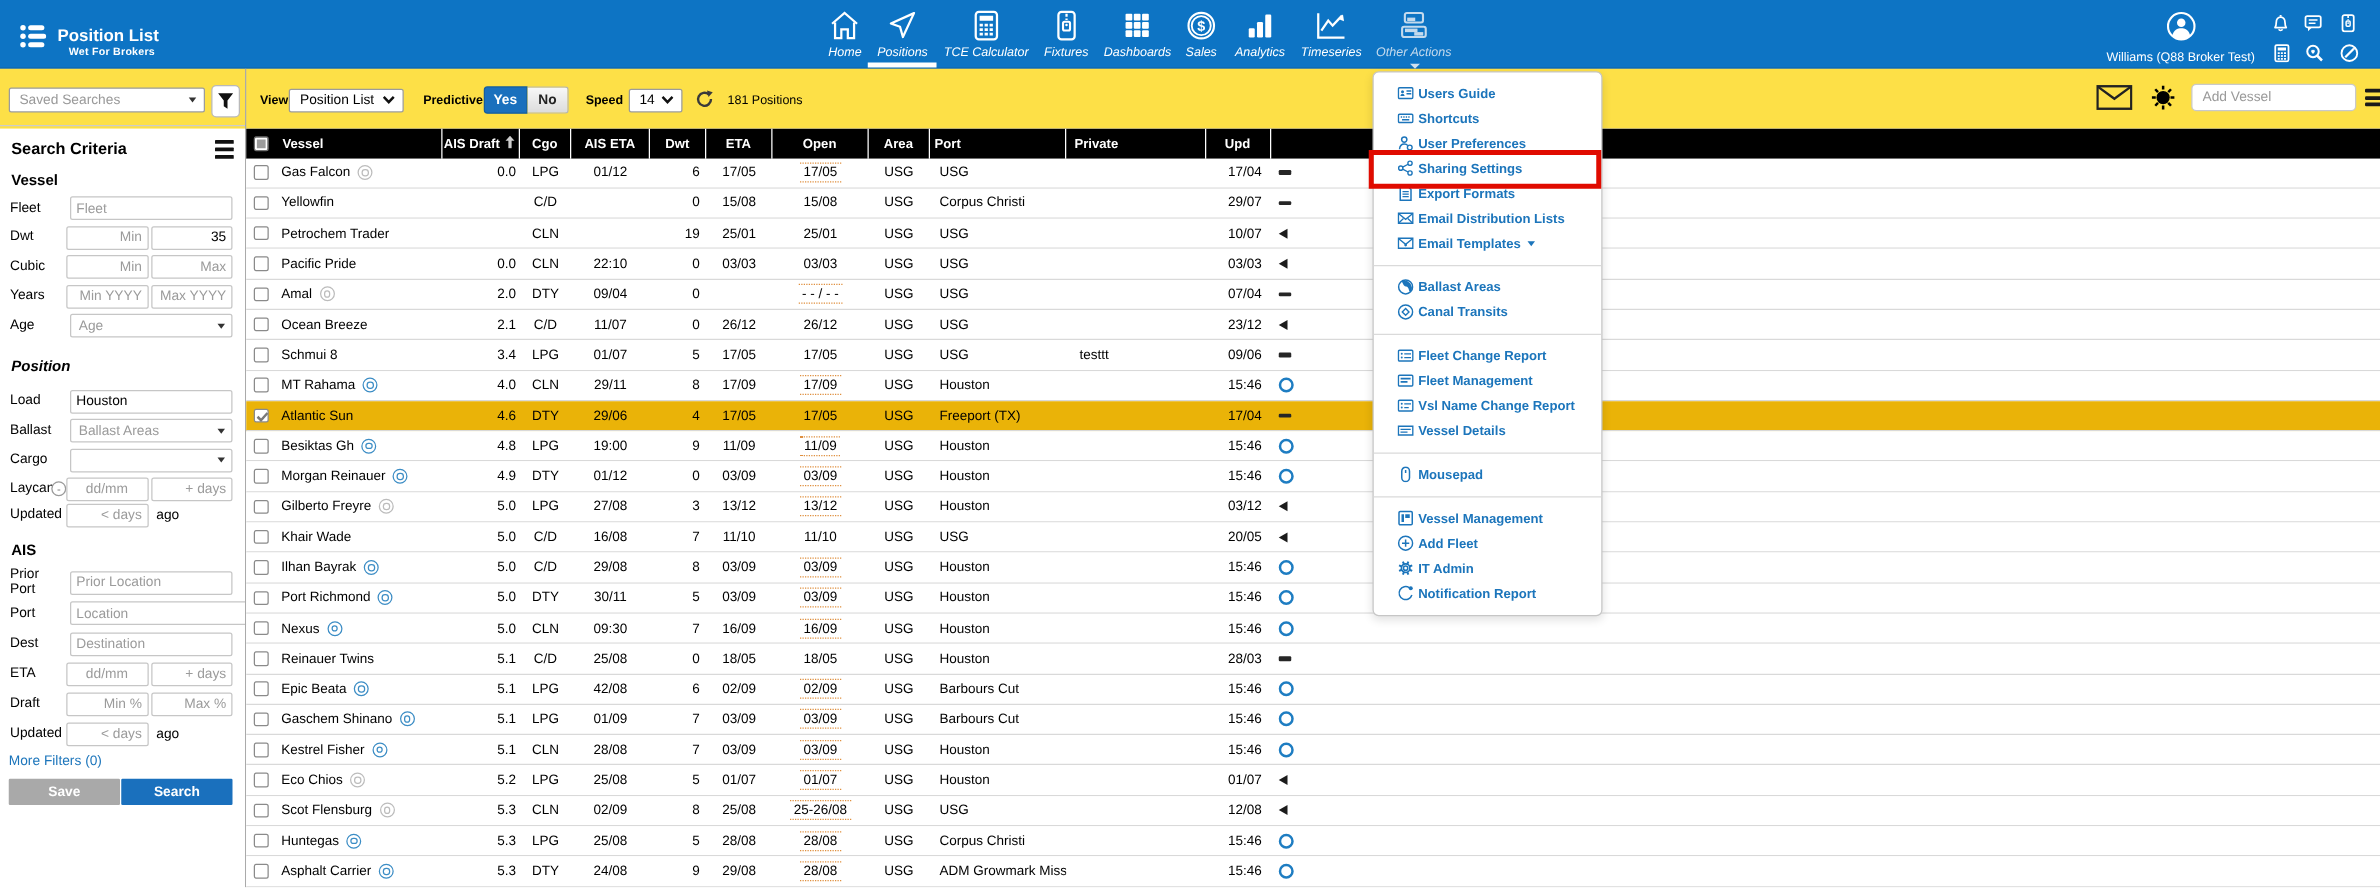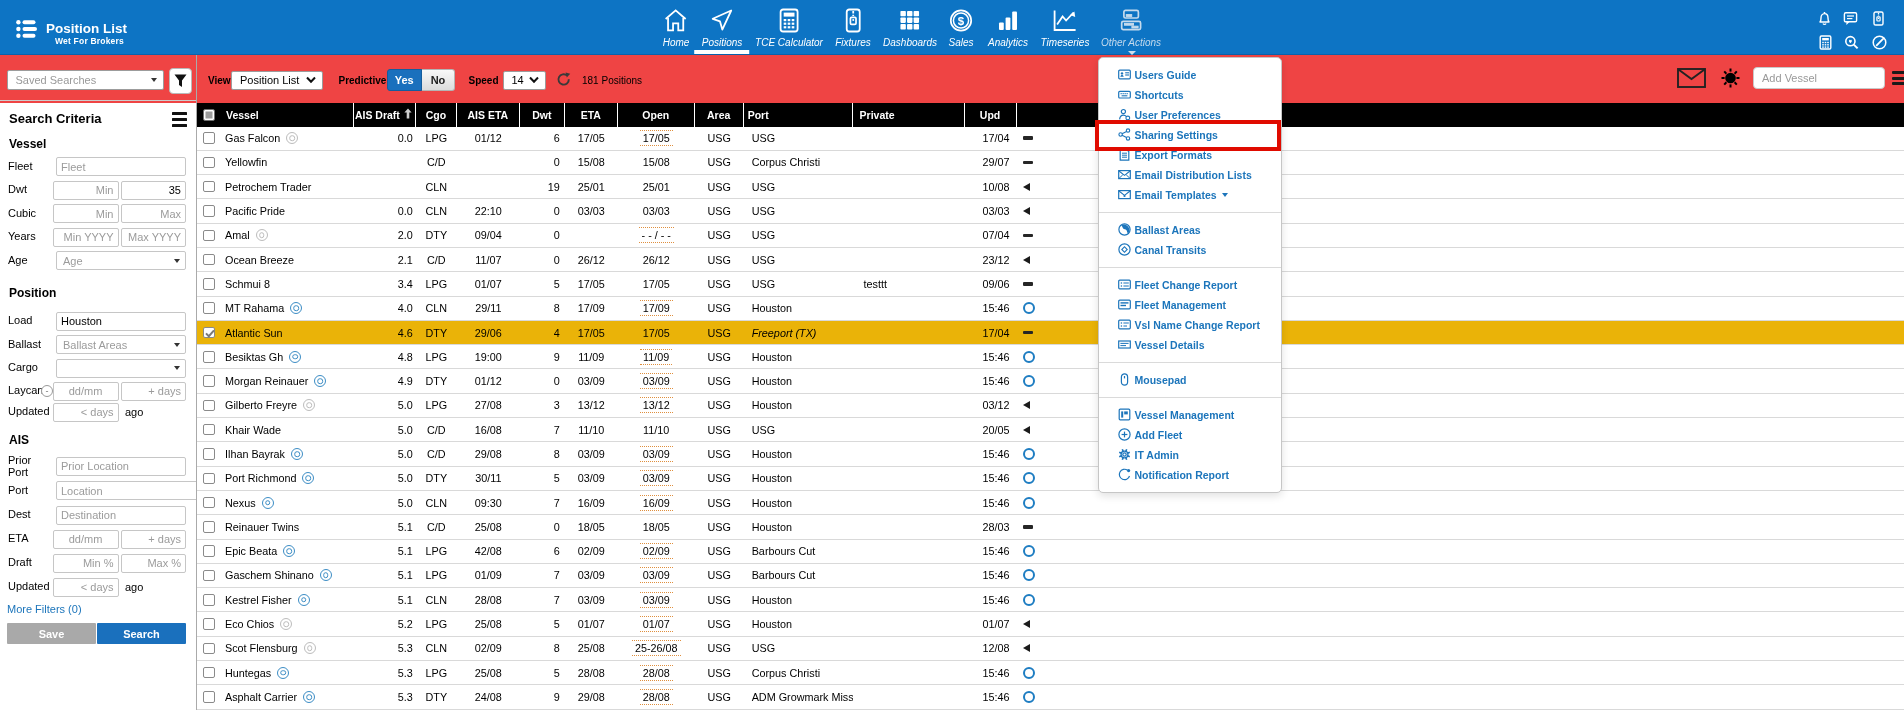--- a/index.html
+++ b/index.html
@@ -21,21 +21,21 @@
   .nav-item.dim svg * { stroke:#c4daed; }
   .nav-item.dim svg .f { fill:#c4daed; }
   .nav-underline { position:absolute; bottom:1.5px; left:50%; transform:translateX(-50%); height:3.5px; background:#fff; }
   .nav-caret-down { position:absolute; left:50%; transform:translateX(-50%); bottom:0px; width:0; height:0;
      border-left:4px solid transparent; border-right:4px solid transparent; border-top:4px solid #cfe0ef; }
   .userbox { position:absolute; left:1687px; top:0; width:115px; height:55px; text-align:center; cursor:pointer; }
   .avatar { position:absolute; left:46px; top:9px; }
   .username { position:absolute; left:-30px; top:40.5px; width:175px; font-size:10px; color:#fff; white-space:nowrap; text-align:center; }
   .tb-icon { position:absolute; cursor:pointer; }
   
-  .toolbar { position:absolute; left:0; top:55px; width:1904px; height:48px; background:#ef4444; }
+  .toolbar { position:absolute; left:0; top:55px; width:1904px; height:48px; background:#fde047; }
   .tlabel { position:absolute; top:19.5px; font-size:10px; font-weight:bold; color:#000; white-space:nowrap; }
   .selectbox { position:absolute; border:1px solid #9c9c9c; background:#fff; border-radius:2px; font-size:11px; display:flex; align-items:center; cursor:pointer; }
   .selectbox .sval { padding-left:8px; white-space:nowrap; color:#000; }
   .selectbox .sval.ph { color:#999; }
   .selectbox .scaret { position:absolute; right:6px; top:50%; transform:translateY(-50%); line-height:0; }
   .tri-down { display:block; width:0; height:0; border-left:4px solid transparent; border-right:4px solid transparent; border-top:5px solid #333; }
   .btn-funnel { position:absolute; left:169px; top:13px; width:23px; height:26px; background:#fff; border:1px solid #b9b9b9; border-radius:4px; display:flex; align-items:center; justify-content:center; cursor:pointer; }
   .toggle { position:absolute; left:386.5px; top:13.5px; height:22.5px; display:flex; font-size:11px; font-weight:bold; cursor:pointer; }
   .toggle .yes { width:35.5px; background:#1a70bd; color:#fff; border:1px solid #155d9d; border-radius:3px 0 0 3px; display:flex; align-items:center; justify-content:center; }
   .toggle .no { width:33px; background:linear-gradient(#f8f8f8,#dcdcdc); color:#222; border:1px solid #b4b4b4; border-left:none; border-radius:0 3px 3px 0; display:flex; align-items:center; justify-content:center; }
@@ -202,20 +202,30 @@
           <span class="nico"><svg width="28" height="27" viewBox="0 0 28 27">
               <rect x="7" y="3.4" width="14.5" height="7.6" rx="1.6" fill="none" stroke="#fff" stroke-width="1.7"></rect>
               <rect class="f" x="9.4" y="7.6" width="5.4" height="1.8" fill="#fff"></rect>
               <rect x="4.8" y="14.4" width="18.9" height="8.2" rx="1.6" fill="none" stroke="#fff" stroke-width="1.7"></rect>
               <rect class="f" x="7.6" y="16.4" width="9" height="1.8" fill="#fff"></rect>
               <rect class="f" x="15" y="19.2" width="6.2" height="1.8" fill="#fff"></rect>
             </svg></span>
           <span class="nlabel">Other Actions</span>
         </div>
       </div>
+    <div class="userbox">
+      <span class="avatar">
+        <svg width="24" height="24" viewBox="0 0 24 24">
+          <circle cx="12" cy="12" r="10.6" fill="none" stroke="#fff" stroke-width="1.7"></circle>
+          <circle cx="12" cy="9.2" r="3.4" fill="#fff"></circle>
+          <path d="M4.8 19.5 C6 14.9 9 13.6 12 13.6 C15 13.6 18 14.9 19.2 19.5 A 10.6 10.6 0 0 1 4.8 19.5 Z" fill="#fff"></path>
+        </svg>
+      </span>
+      <span class="username">Williams (Q88 Broker Test)</span>
+    </div>
     <div id="topicons">
         <span class="tb-icon" style="left: 1817px; top: 11px;"><svg width="15" height="15" viewBox="0 0 15 15">
             <path d="M3 11 C3.8 10 4 8.8 4 7 C4 4.5 5.4 2.6 7.5 2.6 C9.6 2.6 11 4.5 11 7 C11 8.8 11.2 10 12 11 Z" fill="none" stroke="#fff" stroke-width="1.4" stroke-linejoin="round"></path>
             <line x1="7.5" y1="1" x2="7.5" y2="2.4" stroke="#fff" stroke-width="1.5"></line>
             <path d="M6 12.4 A 1.6 1.6 0 0 0 9 12.4" fill="none" stroke="#fff" stroke-width="1.3"></path>
           </svg></span>
         <span class="tb-icon" style="left: 1843px; top: 11px;"><svg width="15" height="15" viewBox="0 0 15 15">
             <rect x="1.4" y="1.8" width="12.2" height="9" rx="1.4" fill="none" stroke="#fff" stroke-width="1.4"></rect>
             <path class="f" d="M3.4 10.6 L3.4 14 L7 10.6 Z" fill="#fff"></path>
             <line x1="4" y1="5" x2="11" y2="5" stroke="#fff" stroke-width="1.2"></line>
@@ -370,21 +380,21 @@
             <input class="sinput" placeholder="Max YYYY" style="text-align: right;">
           </div>
         </div>
         <div class="srow" style="top: 148px;">
           <span class="slabel">Age</span>
           <div class="sselect" style="left: 56px; width: 130px;">
             <span class="sval">Age</span>
             <span class="tri-down"></span>
           </div>
         </div>
-        <div class="sec-head" style="top: 183px;">Position</div>
+        <div class="sec-head" style="top: 183px; font-style: italic;">Position</div>
         <div class="srow" style="top: 208.5px;">
           <span class="slabel">Load</span>
           <div class="fwrap" style="left: 56px; width: 130px;">
             <input class="sinput" value="Houston" style="text-align: left;">
           </div>
         </div>
         <div class="srow" style="top: 232px;">
           <span class="slabel">Ballast</span>
           <div class="sselect" style="left: 56px; width: 130px;">
             <span class="sval">Ballast Areas</span>
@@ -570,21 +580,21 @@
           <div class="td ac" style="width: 41px;">CLN</div>
           <div class="td ac" style="width: 63px;"></div>
           <div class="td ar" style="width: 45px; padding-right: 5px;">19</div>
           <div class="td ac" style="width: 53px;">25/01</div>
           <div class="td ac" style="width: 77px;">
             <span>25/01</span>
           </div>
           <div class="td ac" style="width: 49px;">USG</div>
           <div class="td al" style="width: 109px; padding-left: 8px;">USG</div>
           <div class="td al" style="width: 112px; padding-left: 11px;"></div>
-          <div class="td ar" style="width: 52px; padding-right: 7px;">10/08</div>
+          <div class="td ar" style="width: 52px; padding-right: 7px;">10/07</div>
           <div class="td al" style="width: 888px; padding-left: 6px;">
             <span class="st-prev"></span>
           </div>
         </div>
         <div class="trow">
           <div class="td al" style="width: 24px;">
             <span class="cb" style="margin-left: 6px;"></span>
           </div>
           <div class="td al" style="width: 133px; padding-left: 4px;">
             <span>Pacific Pride</span>
@@ -712,21 +722,21 @@
           </div>
           <div class="td ar" style="width: 62px; padding-right: 3px;">4.6</div>
           <div class="td ac" style="width: 41px;">DTY</div>
           <div class="td ac" style="width: 63px;">29/06</div>
           <div class="td ar" style="width: 45px; padding-right: 5px;">4</div>
           <div class="td ac" style="width: 53px;">17/05</div>
           <div class="td ac" style="width: 77px;">
             <span>17/05</span>
           </div>
           <div class="td ac" style="width: 49px;">USG</div>
-          <div class="td al" style="width: 109px; padding-left: 8px; font-style: italic;">Freeport (TX)</div>
+          <div class="td al" style="width: 109px; padding-left: 8px;">Freeport (TX)</div>
           <div class="td al" style="width: 112px; padding-left: 11px;"></div>
           <div class="td ar" style="width: 52px; padding-right: 7px;">17/04</div>
           <div class="td al" style="width: 888px; padding-left: 6px;">
             <span class="st-dash"></span>
           </div>
         </div>
         <div class="trow">
           <div class="td al" style="width: 24px;">
             <span class="cb" style="margin-left: 6px;"></span>
           </div>

